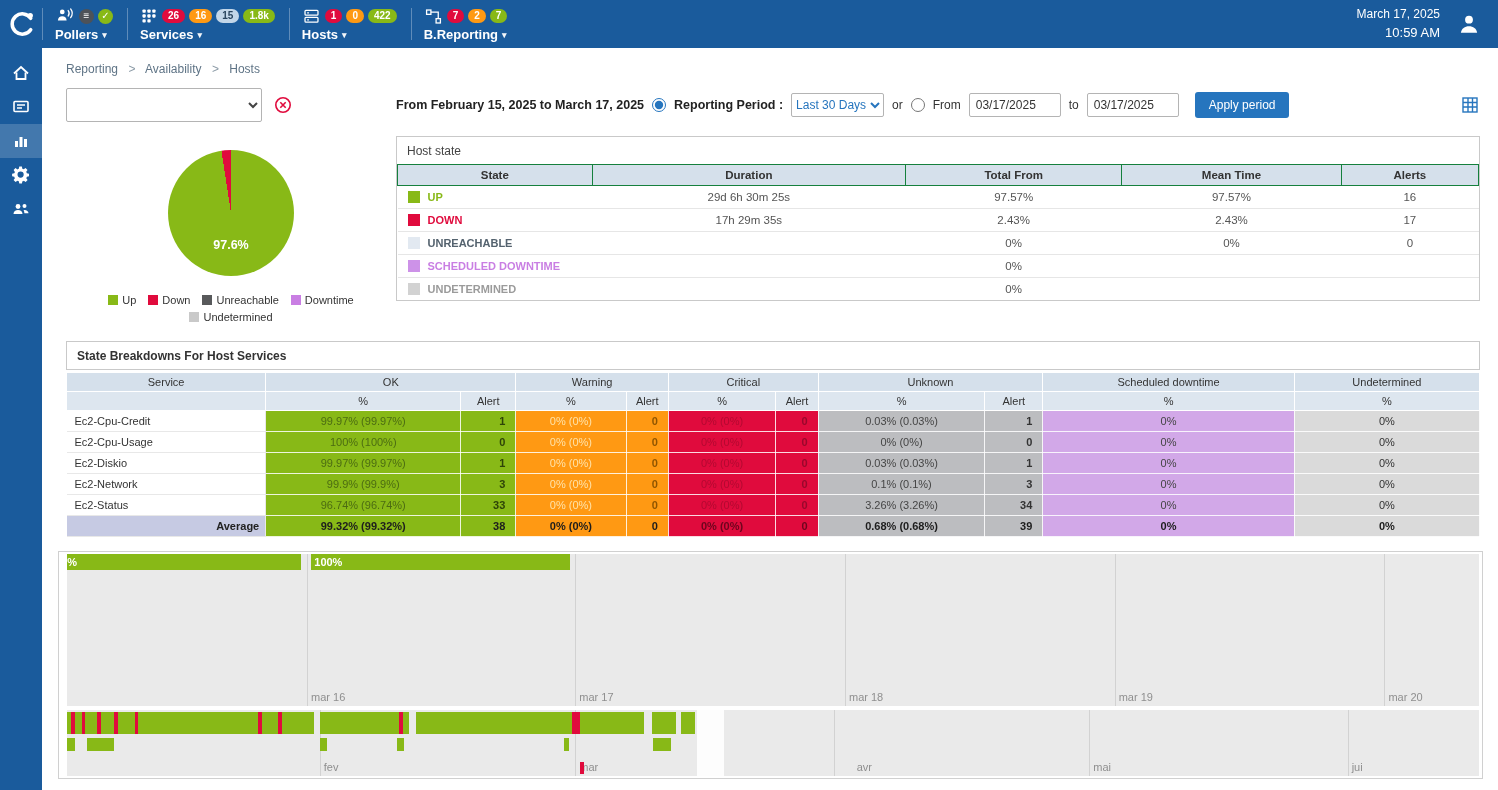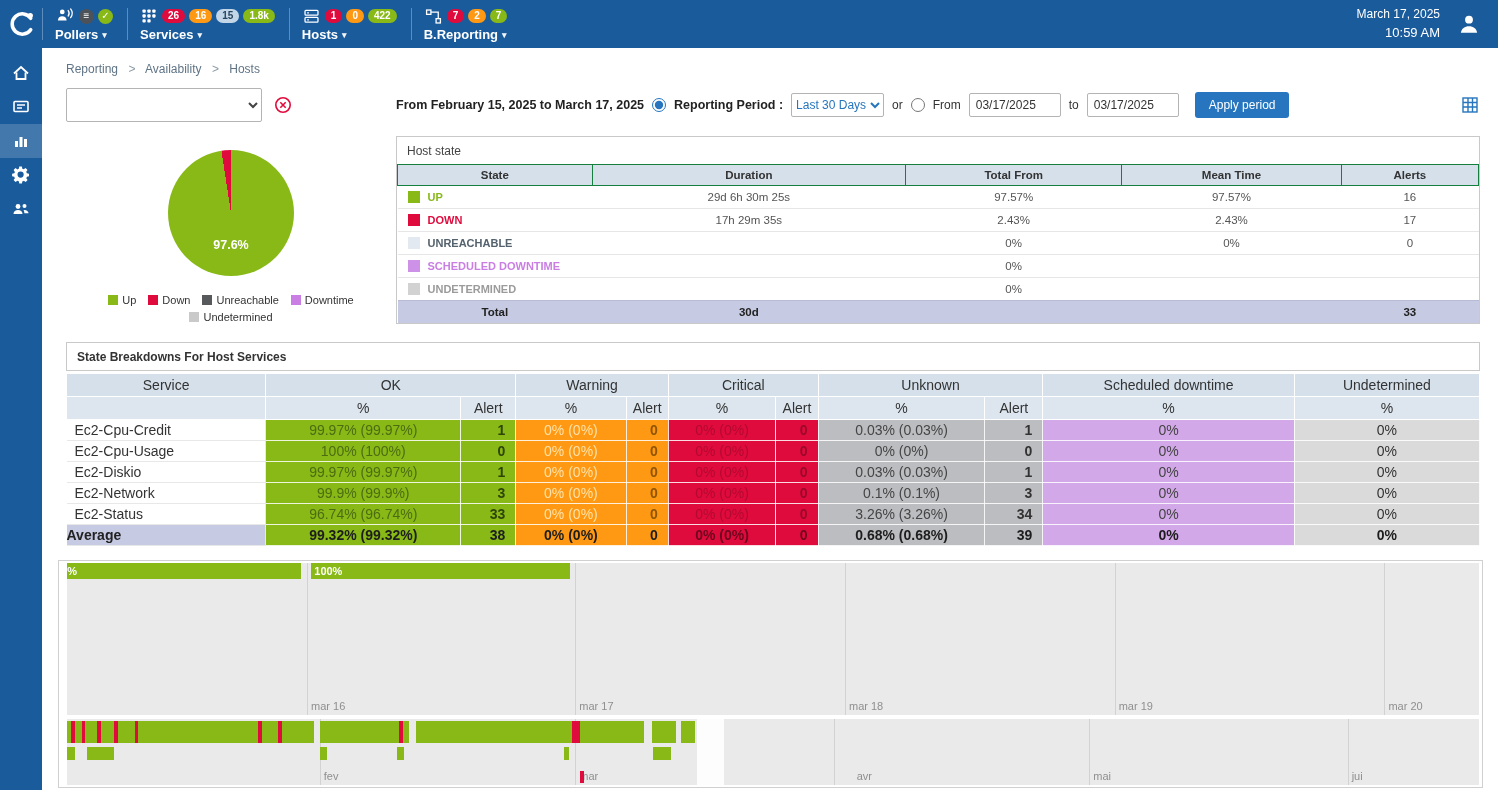--- a/index.html
+++ b/index.html
@@ -90,39 +90,39 @@
   table.hs-table{width:100%;border-collapse:collapse;font-size:11.5px;table-layout:fixed;}
   .hs-table th{background:var(--table-header-blue);border:1px solid #15803d;padding:4px;font-weight:bold;color:#333;}
   .hs-table td{padding:5px 6px;border-top:1px solid #e6e6e6;text-align:center;color:#555;}
   .hs-table .state-cell{text-align:left;padding-left:10px;}
   .hs-table .state-cell .swatch{width:12px;height:12px;display:inline-block;vertical-align:-2px;margin-right:8px;}
   .hs-table .state-label{font-weight:bold;font-size:11px;}
   .hs-table tr.total-row td{background:var(--total-row-lavender);font-weight:bold;color:#222;border-top:1px solid #b7bbd4;}
 
   
   .section-title-box{margin:18px 18px 0 24px;border:1px solid #c9c9c9;background:#fff;}
-  table.bd-table{margin:2px 18px 0 24px;width:1414px;border-collapse:collapse;font-size:14px;table-layout:fixed;}
+  table.bd-table{margin:2px 18px 0 24px;width:1414px;border-collapse:collapse;font-size:11px;table-layout:fixed;}
   .bd-table th{background:var(--table-header-blue);border:1px solid #fff;padding:3px;font-weight:normal;color:#333;}
   .bd-table tr.sub th{background:#dde6ef;}
   .bd-table td{height:21px;padding:0 6px;border:1px solid rgba(255,255,255,.85);text-align:center;}
   .bd-table td.svc{background:#fff;text-align:left;padding-left:8px;color:#333;border:1px solid #e8e8e8;border-left:none;}
   .bd-table td.num{text-align:right;padding-right:10px;font-weight:bold;}
   .c-ok{background:var(--ok-green);color:#4c6c12;}
   td.c-ok.num{color:#2e4408;}
   .c-warn{background:var(--warning-orange);color:#ffe2a8;}
   td.c-warn.num{color:#8f5500;}
   .c-crit{background:var(--critical-red);color:#b30931;}
   td.c-crit.num{color:#99082c;}
   .c-unk{background:var(--unknown-gray);color:#454545;}
   td.c-unk.num{color:#333;}
   .c-sched{background:var(--downtime-purple);color:#444;}
   .c-undet{background:var(--undetermined-gray);color:#333;}
   .bd-table tr.avg td{font-weight:bold;color:#1d1d1d;}
   .bd-table tr.avg td.c-crit{color:#6d051e;}
-  .bd-table tr.avg td.svc{background:var(--total-row-lavender);text-align:left;padding-left:0;color:#222;}
+  .bd-table tr.avg td.svc{background:var(--total-row-lavender);text-align:right;padding-left:0;color:#222;}
 
   
   .timeline-box{margin:14px 15px 0 16px;border:1px solid #d0d0d0;padding:2px 3px 2px 8px;background:#fff;}
   .tl-plot{position:relative;background:#eaeaea;overflow:hidden;}
   .tl-plot.top{height:152px;margin-bottom:4px;}
   .tl-plot.bottom{height:66px;}
   .gridline{position:absolute;top:0;bottom:0;width:1px;background:#d2d2d2;}
   .axis-label{position:absolute;bottom:3px;font-size:11px;color:#8f8f8f;white-space:nowrap;}
   .tl-bar{position:absolute;top:0;height:16px;background:var(--ok-green);color:#fff;font-size:11px;font-weight:bold;
           line-height:16px;padding-left:3px;white-space:nowrap;overflow:hidden;}
@@ -401,27 +401,20 @@
             <td></td>
             <td></td>
           </tr>
           <tr>
             <td class="state-cell"><span class="swatch" style="background: rgb(210, 210, 210);"></span><span class="state-label" style="color: rgb(155, 155, 155);">UNDETERMINED</span></td>
             <td></td>
             <td>0%</td>
             <td></td>
             <td></td>
           </tr>
-          <tr class="total-row">
-            <td>Total</td>
-            <td>30d</td>
-            <td></td>
-              <td></td>
-            <td>33</td>
-          </tr>
         </tbody>
       </table>
     </div>
   </div>
 
   <div class="section-title-box">
     <div class="box-title bold">State Breakdowns For Host Services</div>
   </div>
   <table class="bd-table">
     <colgroup>

